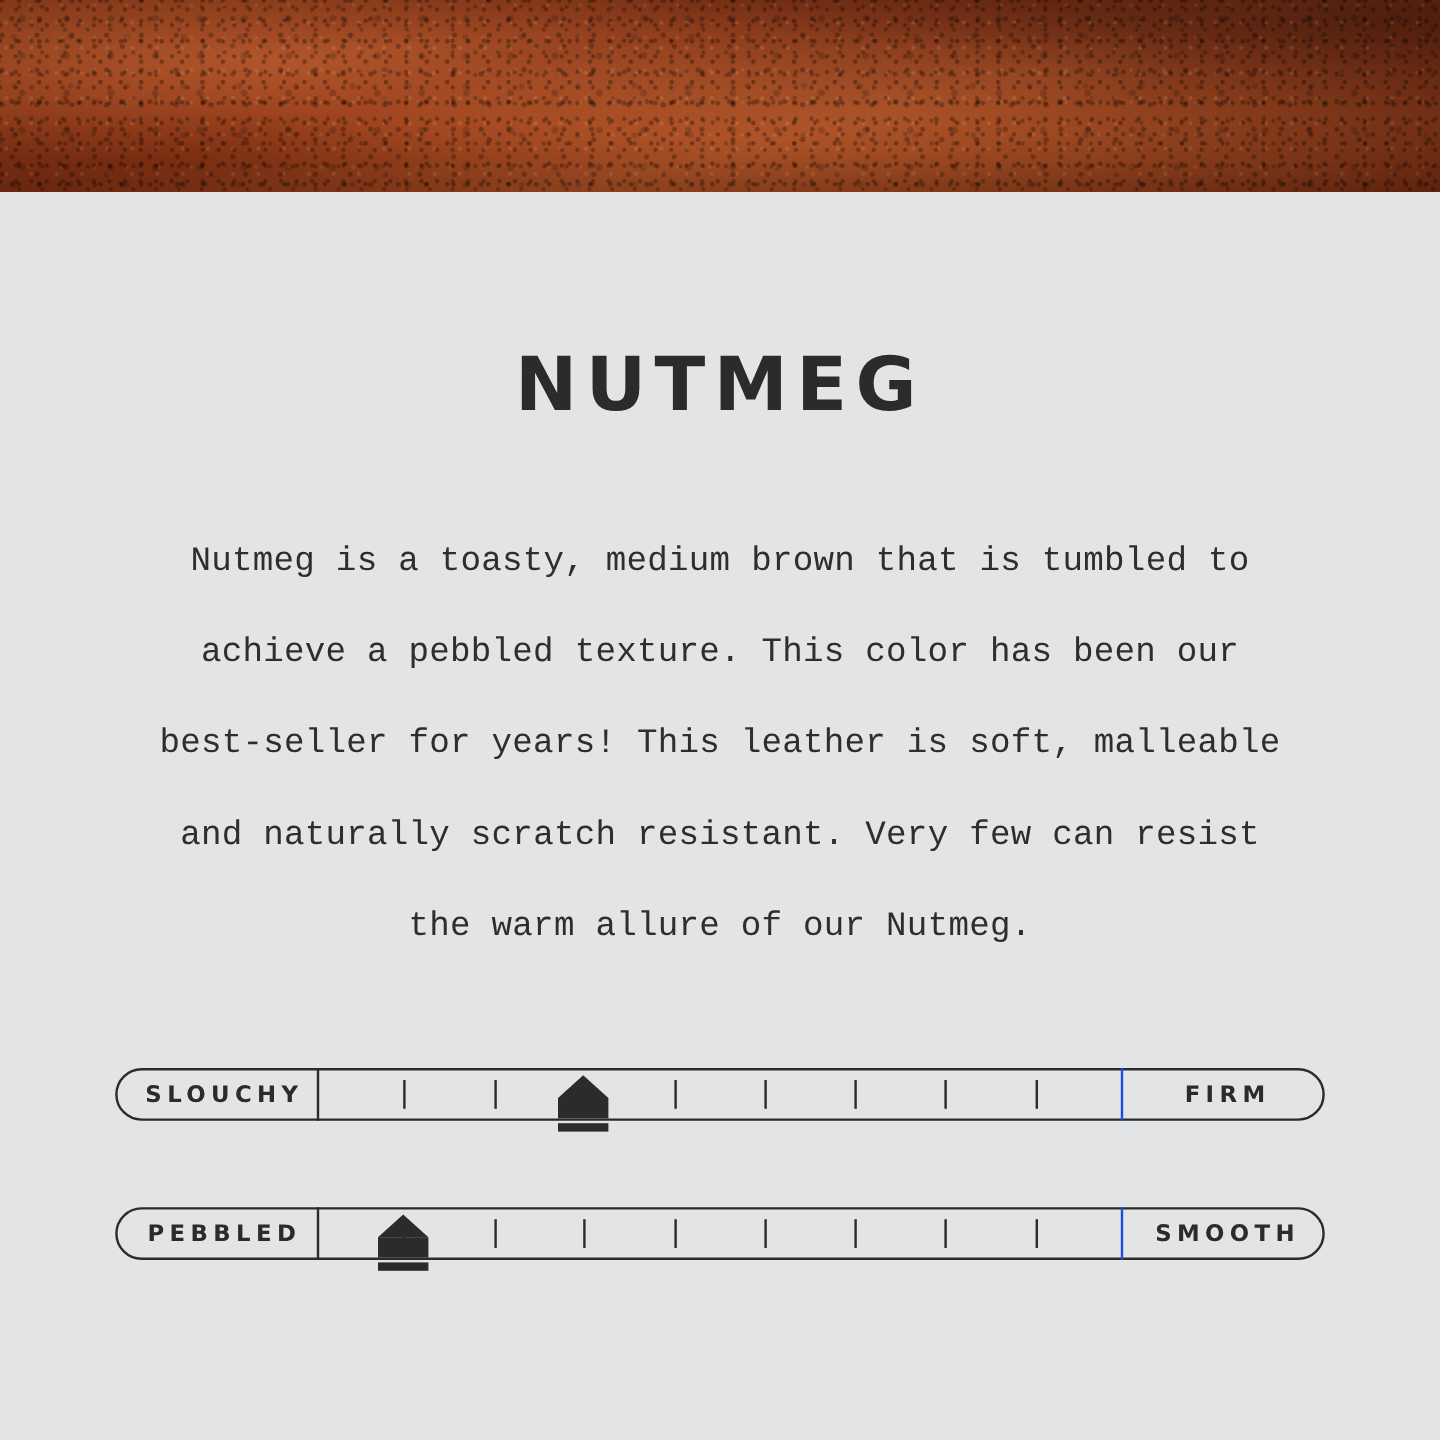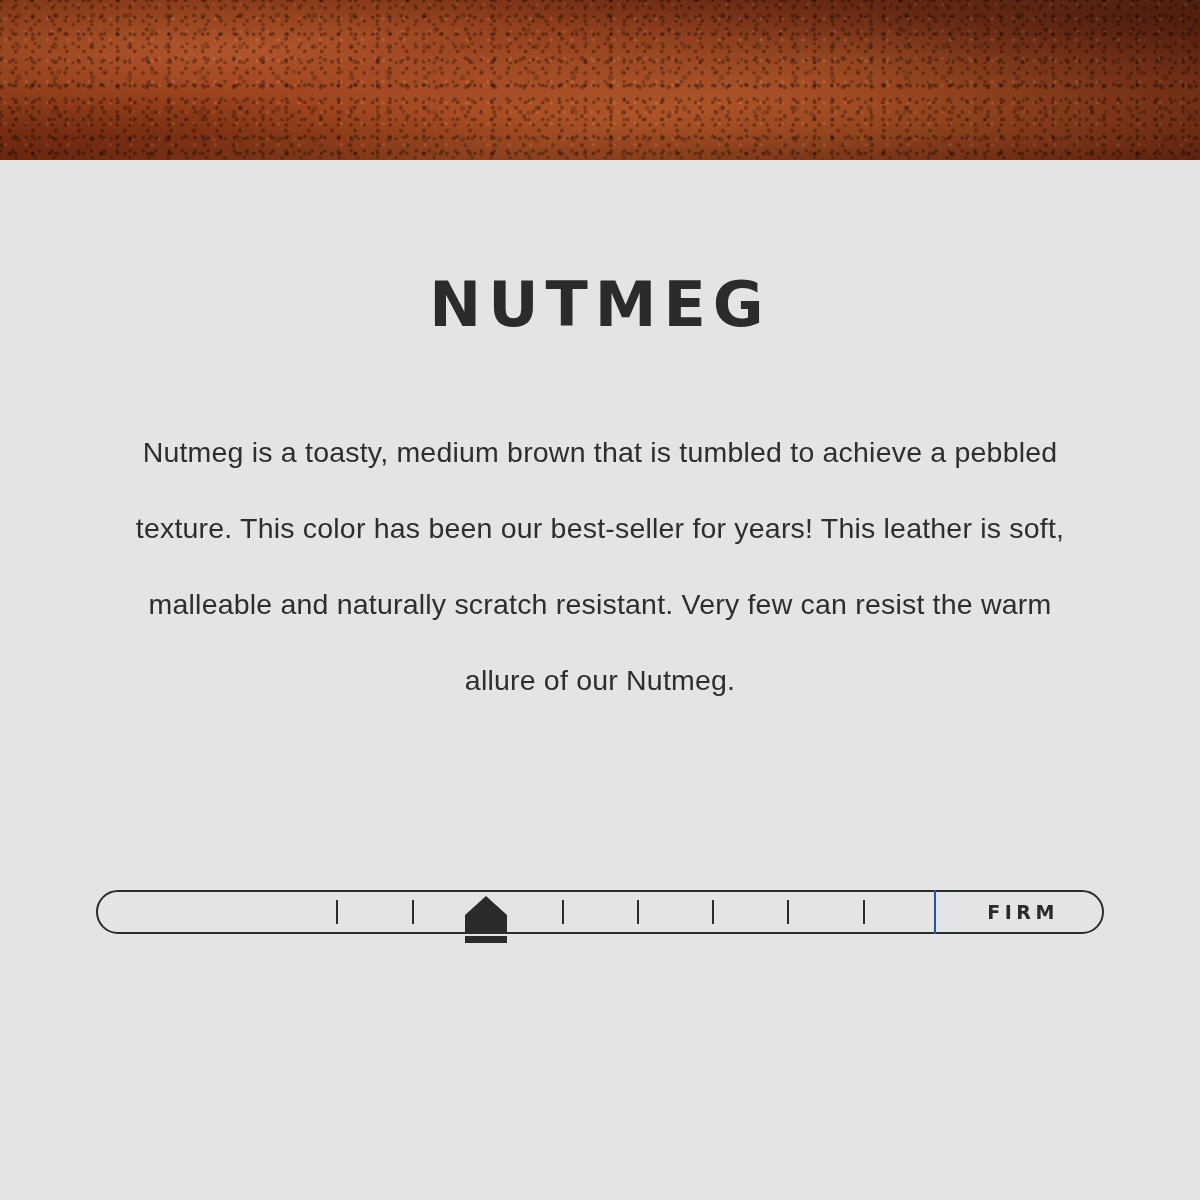--- a/index.html
+++ b/index.html
@@ -60,41 +60,41 @@
   }
   .swatch .vign {
     position: absolute;
     inset: 0;
     background: radial-gradient(ellipse at 45% 45%, rgba(0,0,0,0) 35%, rgba(0,0,0,0.30) 100%);
   }
 
   
   .content {
     position: relative;
-    padding: 0 64px;
+    padding: 16px 64px;
   }
 
   .title {
     margin: 0;
     padding-top: 114px;
     text-align: center;
     font-family: "DejaVu Sans", sans-serif;
     font-weight: 700;
     font-size: 62px;
     letter-spacing: 7px;
     color: #2b2b2b;
     line-height: 1;
   }
 
   .description {
     margin: 0 auto;
     padding-top: 78px;
     max-width: 960px;
     text-align: center;
-    font-family: Liberation Sans, sans-serif;
+    font-family: Liberation Mono, monospace;
     font-weight: 400;
     font-size: 28.5px;
     line-height: 76px;
     letter-spacing: 0.2px;
     color: #2e2e2e;
   }
 
   
   .sliders {
     position: absolute;
@@ -201,33 +201,54 @@
 
   <div class="content">
     <h1 class="title">NUTMEG</h1>
     <p class="description">Nutmeg is a toasty, medium brown that is tumbled to achieve a pebbled texture. This color has been our best-seller for years! This leather is soft, malleable and naturally scratch resistant.  Very few can resist the warm allure of our Nutmeg.</p>
   </div>
 
   <div class="sliders">
 
     <div class="slider-row">
       <div class="track"></div>
+      <div class="cap-label cap-left">SLOUCHY</div>
       <div class="cap-label cap-right">FIRM</div>
       <div class="ticks">
         <div class="tick" style="left:10.5%"></div>
         <div class="tick" style="left:21.8%"></div>
         <div class="tick" style="left:33.0%"></div>
         <div class="tick" style="left:44.3%"></div>
         <div class="tick" style="left:55.5%"></div>
         <div class="tick" style="left:66.8%"></div>
         <div class="tick" style="left:78.0%"></div>
         <div class="tick" style="left:89.3%"></div>
         <div class="marker" style="left:33.0%">
           <div class="head"></div>
           <div class="body"></div>
           <div class="foot"></div>
         </div>
       </div>
     </div>
 
+    <div class="slider-row">
+      <div class="track"></div>
+      <div class="cap-label cap-left">PEBBLED</div>
+      <div class="cap-label cap-right">SMOOTH</div>
+      <div class="ticks">
+        <div class="tick" style="left:10.5%"></div>
+        <div class="tick" style="left:21.8%"></div>
+        <div class="tick" style="left:33.0%"></div>
+        <div class="tick" style="left:44.3%"></div>
+        <div class="tick" style="left:55.5%"></div>
+        <div class="tick" style="left:66.8%"></div>
+        <div class="tick" style="left:78.0%"></div>
+        <div class="tick" style="left:89.3%"></div>
+        <div class="marker" style="left:10.5%">
+          <div class="head"></div>
+          <div class="body"></div>
+          <div class="foot"></div>
+        </div>
+      </div>
+    </div>
 
   </div>
 </div>
 
 </body></html>

